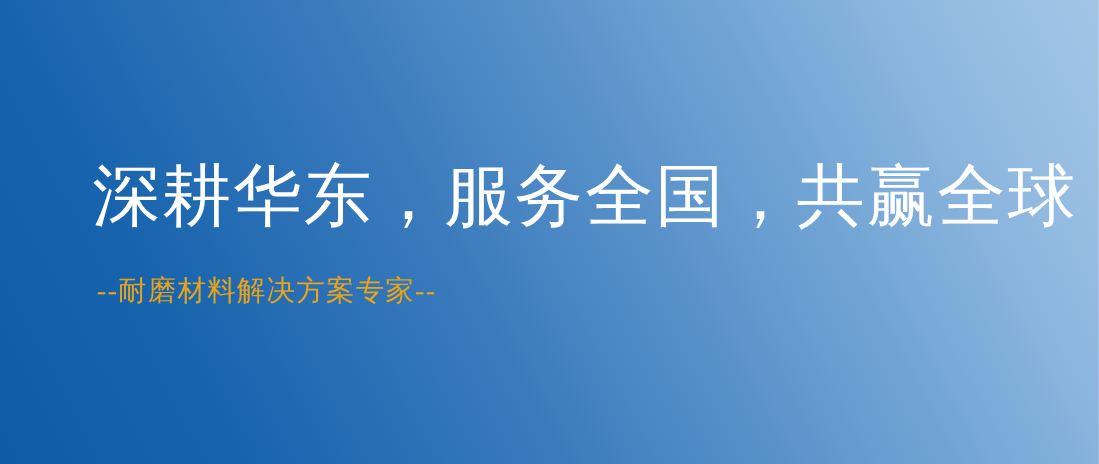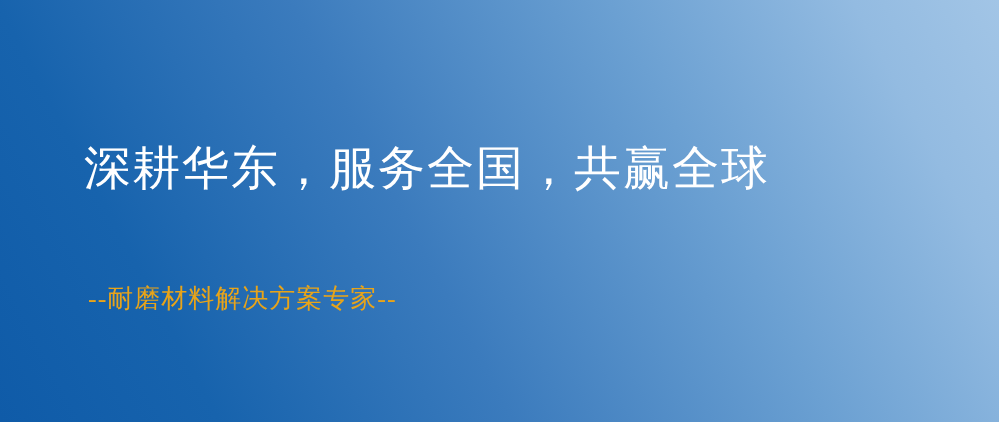--- a/index.html
+++ b/index.html
@@ -16,34 +16,34 @@
     font-family: "Liberation Sans", sans-serif;
     
     background: linear-gradient(62deg, #0f5ba8 0%, #1763ad 18%, #3b7bbd 42%, #6ba0d2 68%, #93bbe1 88%, #a2c5e6 100%);
   }
 
   
   #headline {
     position: absolute;
     left: 84px;
     top: 148px;
-    font-family: Liberation Mono, monospace;
-    font-size: 47px;
+    font-family: Liberation Serif, serif;
+    font-size: 62px;
     line-height: 1;
     color: #ffffff;
     letter-spacing: 2px;
     white-space: nowrap;
     font-weight: 400;
   }
 
   
   #subtitle {
     position: absolute;
     left: 88px;
-    top: 286px;
+    top: 252px;
     font-family: "Liberation Serif", "DejaVu Serif", serif;
     font-size: 26px;
     line-height: 1;
     color: #e8a419;
     letter-spacing: 1px;
     white-space: nowrap;
     font-weight: 400;
   }
 
   

